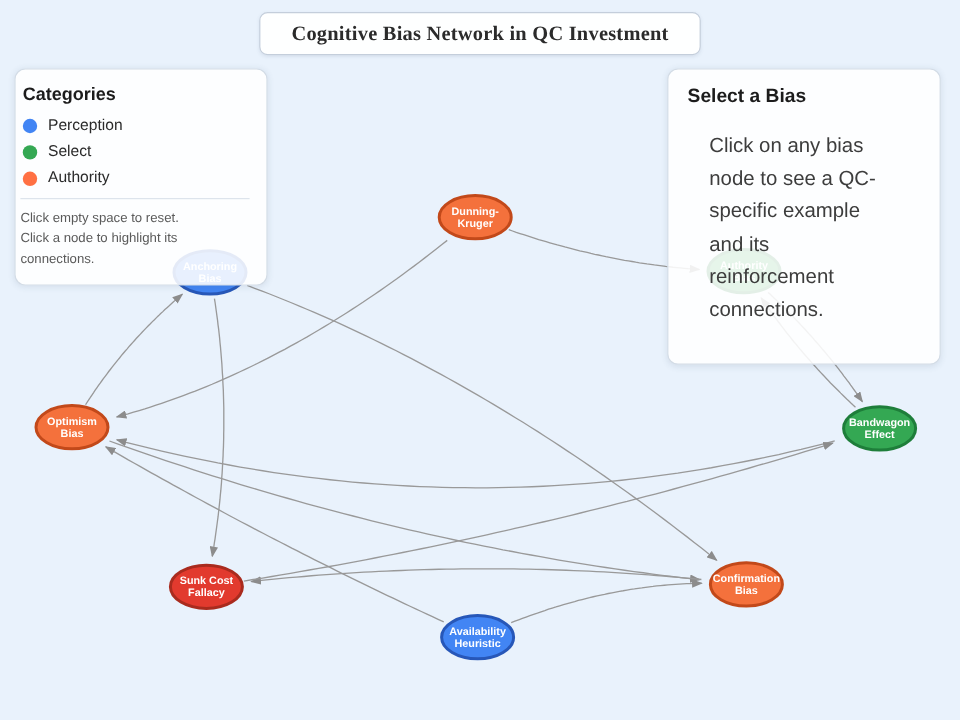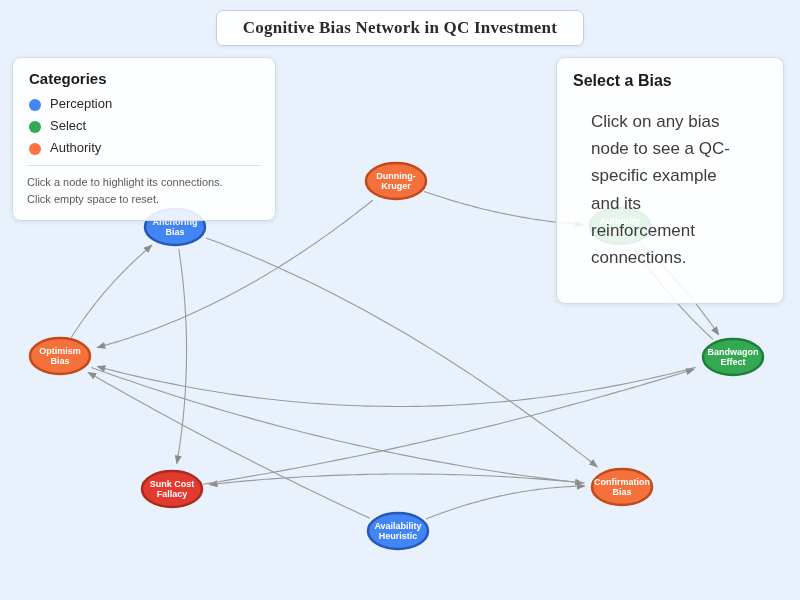--- a/index.html
+++ b/index.html
@@ -32,21 +32,21 @@
     margin:0;font-size:17px;font-weight:bold;color:#2b2b2b;letter-spacing:0.2px;font-family:Liberation Serif, serif;
   }
 
   .panel{
     position:absolute;z-index:2;
     background:rgba(255,255,255,0.88);
     border:1px solid #d3dce6;border-radius:9px;
     box-shadow:0 1px 5px rgba(60,80,110,0.12);
     box-sizing:border-box;
   }
-  #legend-panel{left:12px;top:57px;width:264px;padding:12px 14px 12px 14px;}
+  #legend-panel{left:12px;top:57px;width:211px;padding:12px 14px 12px 4px;}
   #legend-panel h2{margin:0 0 9px 2px;font-size:15px;color:#1c1c1c;}
   .legend-item{display:flex;align-items:flex-end;margin:0 0 7px 2px;}
   .legend-dot{width:12px;height:12px;border-radius:50%;margin-right:9px;flex:0 0 auto;}
   .legend-label{font-size:13px;color:#2a2a2a;}
   .legend-divider{border:none;border-top:1px solid #dde4ec;margin:10px 0 8px 0;}
   .legend-note{font-size:11px;color:#5a5a5a;line-height:1.55;}
 
   #info-panel{left:556px;top:57px;width:228px;padding:12px 16px 14px 16px;}
   #info-panel h2{margin:2px 0 10px 0;font-size:16px;color:#1c1c1c;}
   #info-panel p{margin:18px;font-size:17px;color:#3d3d3d;line-height:1.6;}
@@ -130,22 +130,22 @@
           <span class="legend-dot" style="background: rgb(52, 168, 83);"></span>
           <span class="legend-label">Select</span>
         </div>
         <div class="legend-item">
           <span class="legend-dot" style="background: rgb(255, 112, 67);"></span>
           <span class="legend-label">Authority</span>
         </div>
       </div>
     <hr class="legend-divider">
     <div class="legend-note">
+      <div>Click empty space to reset.</div>
       <div>Click a node to highlight its connections.</div>
-      <div>Click empty space to reset.</div>
     </div>
   </div>
 
   <div id="info-panel" class="panel">
     <h2>Select a Bias</h2>
     <p>Click on any bias node to see a QC-specific example and its reinforcement connections.</p>
   </div>
 
 </div>
 

